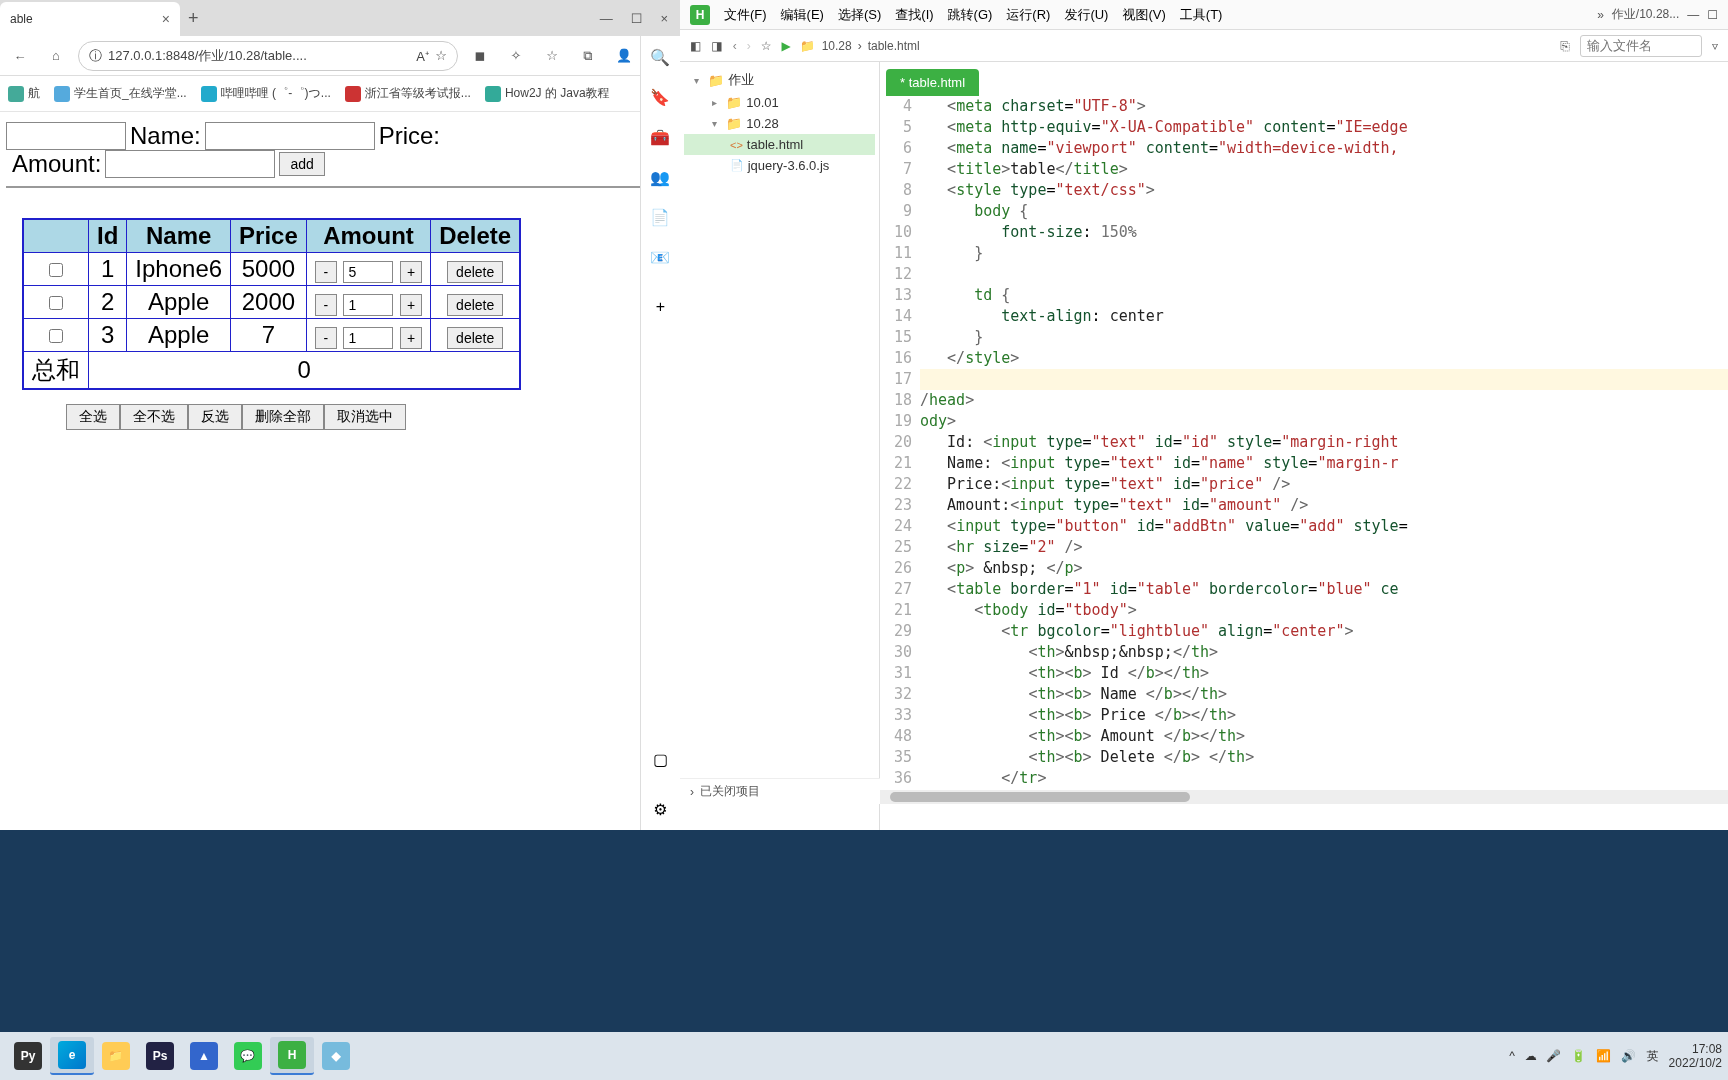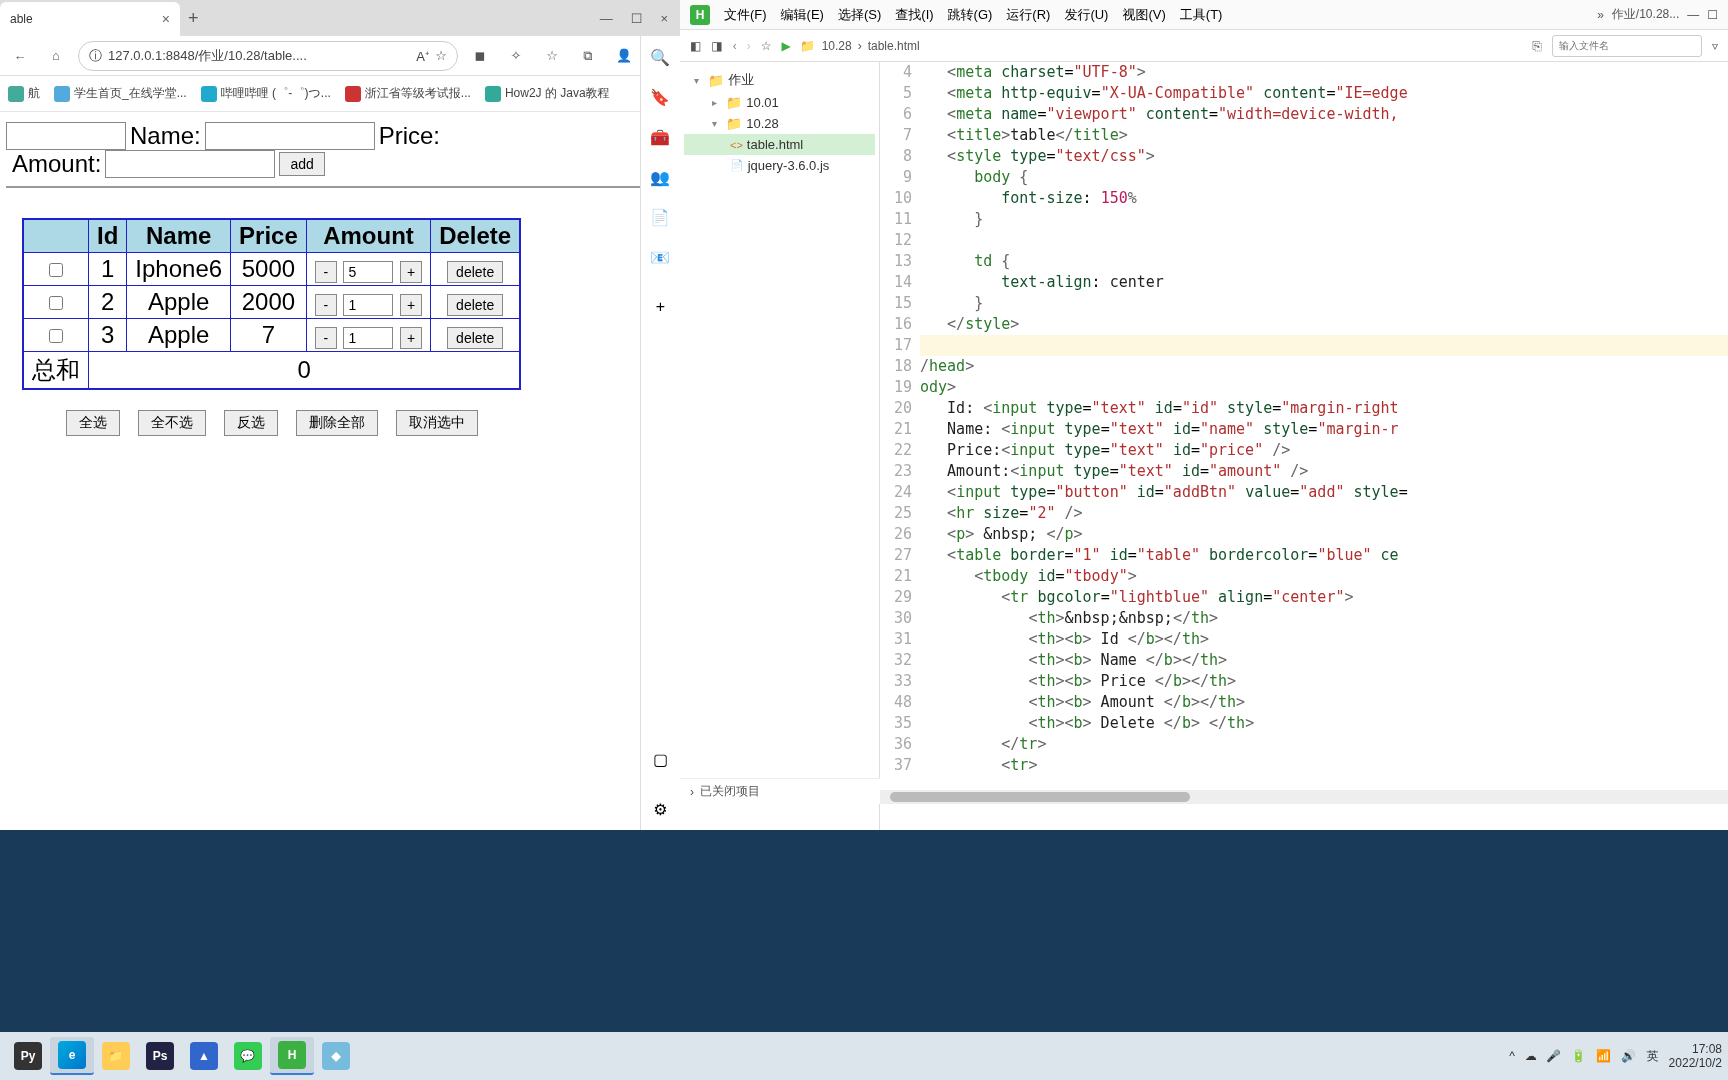--- a/index.html
+++ b/index.html
@@ -30,32 +30,32 @@
 .form-row input.narrow { width: 120px; }
 .add-btn { border: 1px solid #888; background: #eee; padding: 3px 10px; font-size: 14px; }
 hr { margin: 8px 0 18px; border: 1px solid #999; }
 .ptable { border: 2px solid #2020cc; border-collapse: collapse; margin-top: 30px; margin-left: 16px; }
 .ptable th, .ptable td { border: 1px solid #2020cc; text-align: center; padding: 2px 8px; font-size: 24px; }
 .ptable thead th { background: #add8e6; font-weight: bold; }
 .ptable input[type=checkbox] { width: 14px; height: 14px; }
 .qty-btn { border: 1px solid #888; background: #eee; width: 22px; height: 22px; font-size: 14px; }
 .qty-inp { width: 50px; height: 22px; border: 1px solid #888; font-size: 14px; text-align: left; padding-left: 4px; }
 .del-btn { border: 1px solid #888; background: #eee; padding: 2px 8px; font-size: 14px; }
-.bottom-btns { margin-top: 20px; margin-left: 60px; display: flex; gap: 18px; }
+.bottom-btns { margin-top: 14px; margin-left: 60px; display: flex; }
 .bottom-btns button { border: 1px solid #888; background: #eee; padding: 3px 12px; font-size: 14px; }
 
 
 .hb { position: absolute; left: 680px; top: 0; width: 1048px; height: 830px; background: #fff; display: flex; flex-direction: column; }
 .hb-menu { height: 30px; background: #fafafa; display: flex; align-items: center; gap: 14px; padding: 0 10px; font-size: 13px; border-bottom: 1px solid #ddd; }
 .hb-logo { width: 20px; height: 20px; background: #3cb043; border-radius: 3px; display: flex; align-items: center; justify-content: center; color: #fff; font-weight: bold; font-size: 12px; }
 .hb-menu .wintitle { margin-left: auto; font-size: 12px; color: #555; display: flex; align-items: center; gap: 8px; }
 .hb-tool { height: 32px; display: flex; align-items: center; gap: 10px; padding: 0 10px; border-bottom: 1px solid #ddd; font-size: 12px; color: #555; }
 .hb-tool .crumb { display: flex; align-items: center; gap: 6px; }
 .hb-tool .crumb .folder { color: #c09020; }
-.hb-tool input.finder { border: 1px solid #ccc; border-radius: 3px; height: 22px; width: 150px; padding: 0 6px; font-size: 10px; }
+.hb-tool input.finder { border: 1px solid #ccc; border-radius: 3px; height: 22px; width: 122px; padding: 0 6px; font-size: 13px; }
 .hb-body { flex: 1; display: flex; overflow: hidden; }
 .hb-tree { width: 200px; border-right: 1px solid #ddd; padding: 6px 4px; font-size: 13px; color: #333; }
 .tree-item { display: flex; align-items: center; gap: 4px; padding: 3px 4px; }
 .tree-item.l1 { padding-left: 10px; }
 .tree-item.l2 { padding-left: 28px; }
 .tree-item.l3 { padding-left: 46px; }
 .tree-item.active { background: #d4f0d4; }
 .tree-caret { width: 10px; color: #888; font-size: 10px; }
 .tree-folder { color: #c09020; }
 .tree-file-html { color: #d67736; font-size: 11px; }
@@ -65,21 +65,21 @@
 .hb-filetab .ftab { background: #3cb043; color: #fff; padding: 6px 14px; border-radius: 4px 4px 0 0; font-size: 13px; }
 .code { flex: 1; display: flex; font-family: Consolas, monospace; font-size: 15px; line-height: 21px; overflow: hidden; }
 .gutter { width: 40px; text-align: right; color: #aaa; padding-right: 8px; background: #fff; }
 .gutter div { height: 21px; }
 .code-lines { flex: 1; white-space: pre; position: relative; overflow: hidden; }
 .code-lines div { height: 21px; }
 .code-lines .hl { background: #fff8e0; }
 .clr-tag { color: #2a7a2a; }
 .clr-attr { color: #14532d; }
 .clr-str { color: #b03030; }
-.clr-num { color: #be185d; }
+.clr-num { color: #737373; }
 .clr-txt { color: #222; }
 .clr-punc { color: #666; }
 .hb-status1 { height: 26px; border-top: 1px solid #ddd; display: flex; align-items: center; padding: 0 10px; font-size: 12px; color: #555; gap: 14px; }
 .hb-status1 .green { color: #3cb043; }
 .hb-status1 .right { margin-left: auto; display: flex; gap: 18px; }
 .hb-closed { height: 26px; border-top: 1px solid #eee; display: flex; align-items: center; padding: 0 10px; font-size: 12px; color: #555; gap: 6px; position: absolute; bottom: 26px; left: 0; width: 200px; background: #fff; }
 .hb-hscroll { height: 14px; background: #eee; position: absolute; bottom: 26px; left: 200px; right: 0; }
 .hb-hscroll .thumb { height: 10px; margin-top: 2px; background: #bbb; border-radius: 5px; width: 300px; margin-left: 10px; }
 
 
@@ -289,20 +289,23 @@
         <div class="tree-item l3 active">
             <span class="tree-file-html">&lt;&gt;</span>
             <span>table.html</span>
           </div>
         <div class="tree-item l3">
             <span class="tree-file-js">📄</span>
             <span>jquery-3.6.0.js</span>
           </div>
       </div>
       <div class="hb-editor">
+        <div class="hb-filetab">
+          <div class="ftab">* table.html</div>
+        </div>
         <div class="code">
           <div class="gutter" id="gutter">
               <div>4</div>
               <div>5</div>
               <div>6</div>
               <div>7</div>
               <div>8</div>
               <div>9</div>
               <div>10</div>
               <div>11</div>

